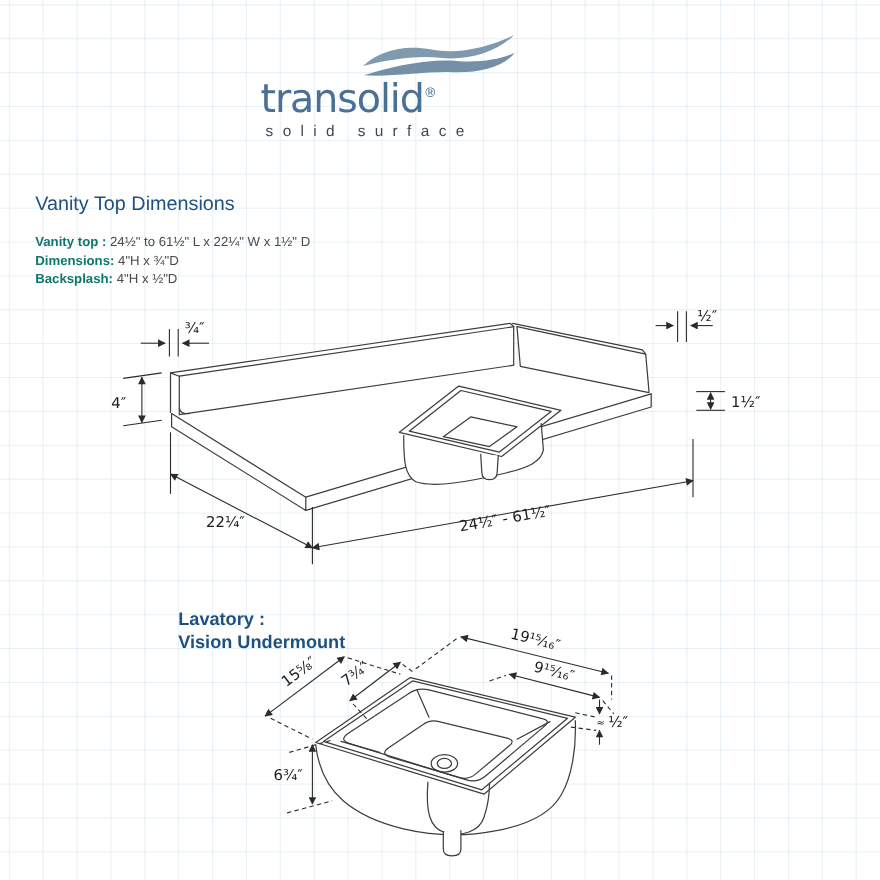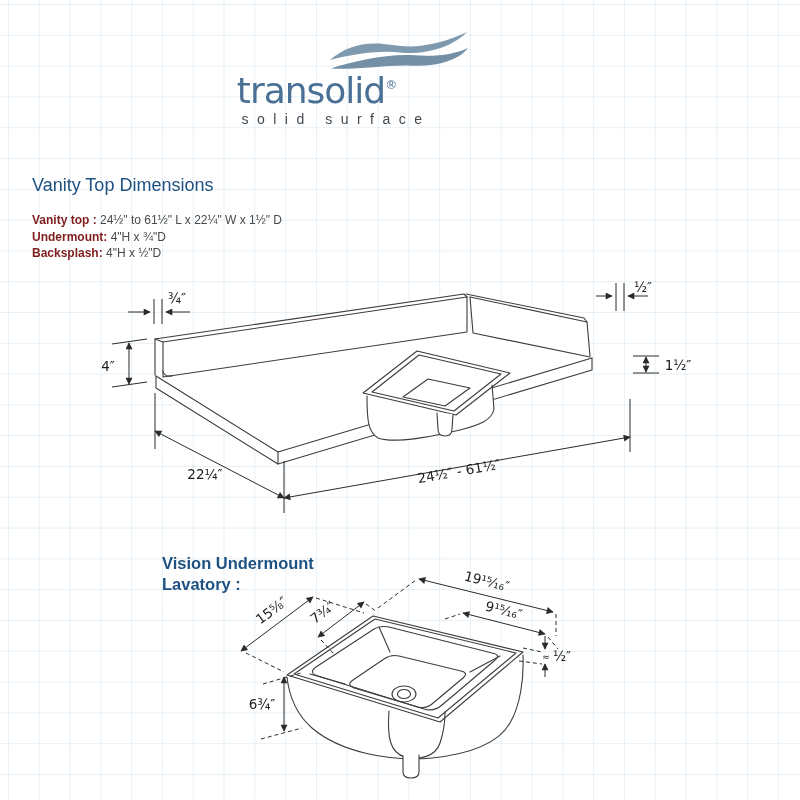--- a/index.html
+++ b/index.html
@@ -15,21 +15,21 @@
   }
   .logo{position:absolute;left:0;top:0;width:800px;text-align:center;}
   .logo-waves{position:absolute;left:329px;top:31px;width:140px;height:45px;}
   .brand{position:absolute;left:0;top:70px;width:634px;text-align:center;
          font-family:"DejaVu Sans",sans-serif;font-size:36px;letter-spacing:-1px;color:#4a7095;}
   .brand sup{font-size:12px;vertical-align:14px;letter-spacing:0;}
   .tagline{position:absolute;left:0;top:111px;width:664px;text-align:center;
            font-size:14px;letter-spacing:8.5px;color:#42484e;text-indent:8px;}
   .sec-title{position:absolute;left:32px;top:175px;font-size:18px;font-weight:normal;color:#1e5181;}
   .specs{position:absolute;left:32px;top:212px;font-size:12px;color:#4a4a4a;line-height:16.5px;}
-  .specs b{color:#7f1d1d;text-align:center;}
+  .specs b{color:#0f766e;text-align:center;}
   .lav-title{position:absolute;left:162px;top:553px;font-size:16.5px;font-weight:bold;
              color:#1e5181;line-height:21px;}
   .drawing{position:absolute;left:0;top:0;width:800px;height:800px;}
   .ln{stroke:#3c3c3c;stroke-width:1.1;fill:none;stroke-linejoin:round;stroke-linecap:round;}
   .wfill{fill:#ffffff;stroke:none;}
   .dl{stroke:#2b2b2b;stroke-width:1;fill:none;}
   .dash{stroke:#2b2b2b;stroke-width:1;stroke-dasharray:4 3;fill:none;}
   .dim-label{font-family:"DejaVu Sans",sans-serif;font-size:13.5px;fill:#1c1c1c;text-anchor:middle;}
   .dim-small{font-family:"DejaVu Sans",sans-serif;font-size:9px;fill:#1c1c1c;text-anchor:middle;}
 </style>
@@ -42,27 +42,27 @@
     <path d="M2,40 C28,32 62,24 92,26 C116,28 136,24 149,18 C138,32 114,38 88,37 C62,36 28,42 2,40 Z" fill="#7390a6"></path>
   </svg>
   <div class="brand"><span>transolid</span><sup>®</sup></div>
   <div class="tagline">solid surface</div>
 </div>
 
 <div class="sec-title">Vanity Top Dimensions</div>
 
 <div class="specs">
   <div><b>Vanity top :</b> <span>24½" to 61½" L x 22¼" W x 1½" D</span></div>
-  <div><b>Undermount:</b> <span>4"H x ¾"D</span></div>
+  <div><b>Dimensions:</b> <span>4"H x ¾"D</span></div>
   <div><b>Backsplash:</b> <span>4"H x ½"D</span></div>
 </div>
 
 <div class="lav-title">
+  <div>Lavatory :</div>
   <div>Vision Undermount</div>
-  <div>Lavatory :</div>
 </div>
 
 <svg class="drawing" viewBox="0 0 800 800">
   <defs>
     <marker id="ah" viewBox="0 0 10 10" refX="9" refY="5" markerWidth="9" markerHeight="7" orient="auto-start-reverse">
       <path d="M0,0 L10,5 L0,10 Z" fill="#2b2b2b"></path>
     </marker>
   </defs>
 
   <g>

